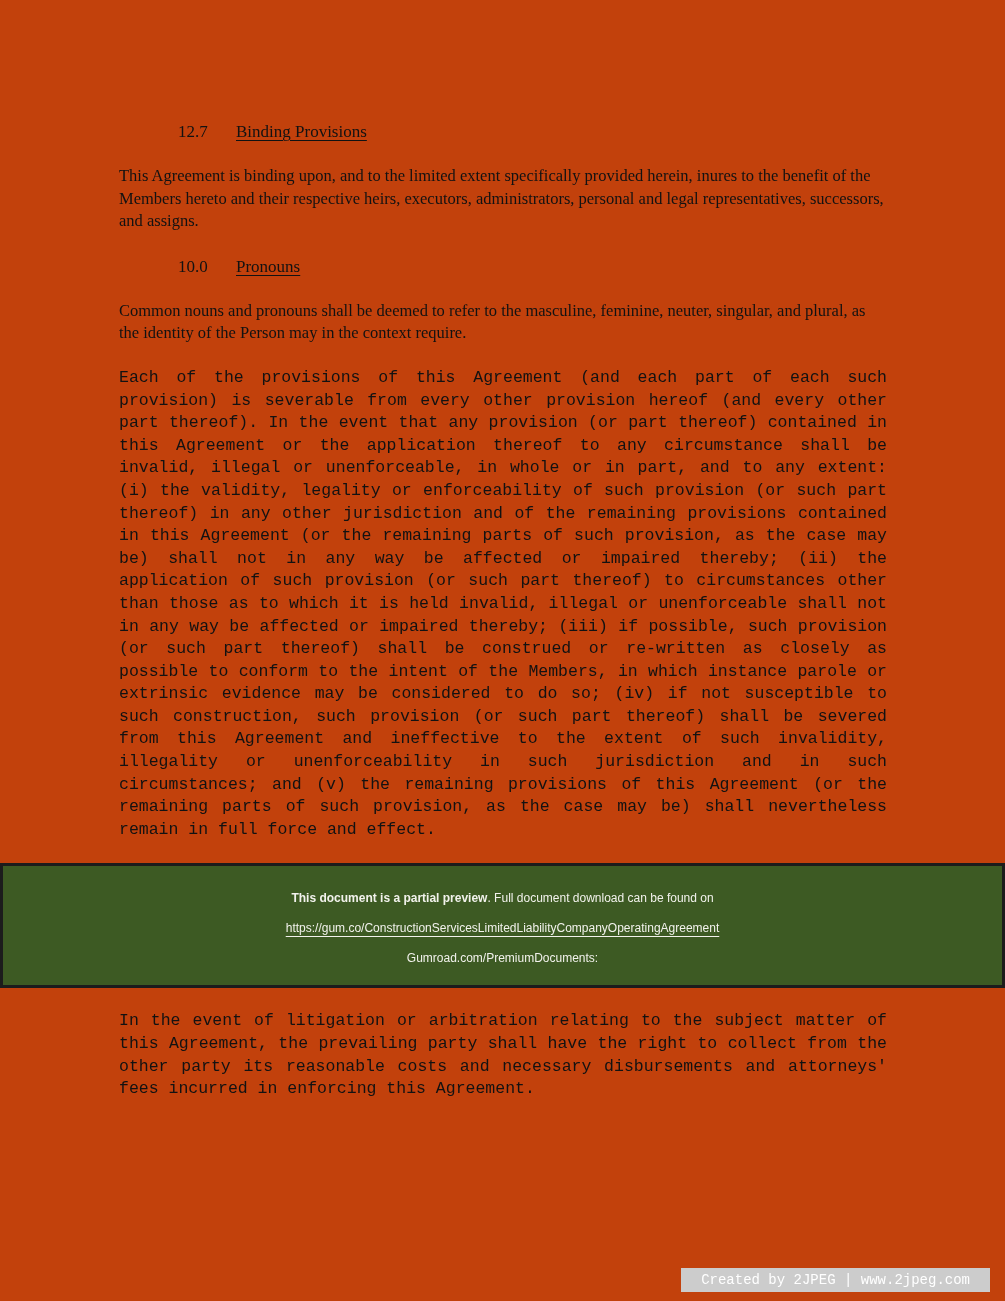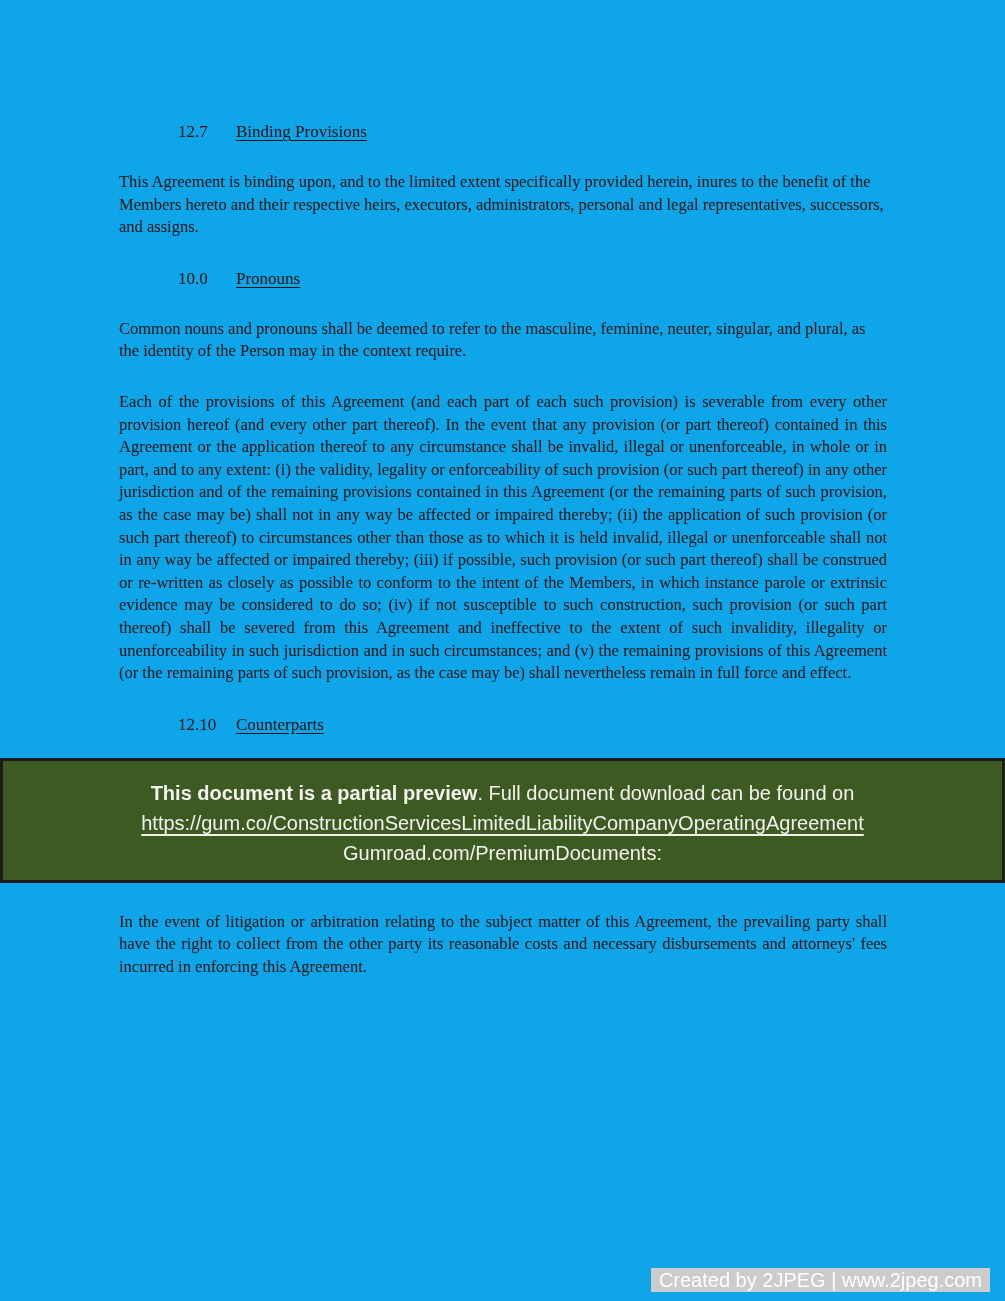--- a/index.html
+++ b/index.html
@@ -1,21 +1,21 @@
 <!DOCTYPE html>
 <html><head>
 <meta charset="utf-8">
 <style>
   * { margin: 0; padding: 0; box-sizing: border-box; }
   html, body { background: #ffffff; }
   .page {
     position: relative;
     width: 1005px;
     height: 1301px;
-    background: #0ea5e9;
+    background: #c2410c;
     overflow: hidden;
     font-family: "Liberation Serif", serif;
     color: #121212;
   }
   .content {
     padding: 98px 118px 0 119px;
   }
   .section-heading {
     margin: 22px 0;
     font-size: 17px;
@@ -25,57 +25,57 @@
   }
   .section-number {
     display: inline-block;
     width: 58px;
   }
   .section-title {
     text-decoration: underline;
     text-underline-offset: 3px;
   }
   .body-para {
-    margin: 28px 0;
+    margin: 22px 0;
     font-size: 16.5px;
     line-height: 22.6px;
   }
   .align-left { text-align: left; }
-  .align-justify { text-align: justify; }
+  .align-justify { text-align: justify; font-family: Liberation Mono, monospace; }
   .preview-banner {
     margin: 18px -118px 21px -119px;
     background: #3d5a23;
     border-top: 3px solid #1c1c1c;
     border-bottom: 3px solid #1c1c1c;
     border-left: 3px solid #1c1c1c;
     border-right: 3px solid #1c1c1c;
     padding: 17px 30px 12px 30px;
     text-align: center;
     font-family: "Liberation Sans", sans-serif;
-    font-size: 20px;
+    font-size: 12px;
     line-height: 30px;
     color: #f2f2ec;
   }
   .banner-bold { font-weight: bold; }
   .banner-link {
     color: #f2f2ec;
     text-decoration: underline;
     text-underline-offset: 4px;
     cursor: pointer;
   }
   .watermark {
     position: absolute;
     right: 15px;
     bottom: 9px;
     background: #cccccc;
     color: #ffffff;
-    font-family: Liberation Sans, sans-serif;
-    font-size: 20px;
+    font-family: Liberation Mono, monospace;
+    font-size: 14px;
     line-height: 24px;
-    padding: 0 8px;
+    padding: 0 20px;
     white-space: nowrap;
   }
 </style>
 </head>
 <body>
 
 <div class="page">
   <div class="content">
 
     <div class="section-heading">
@@ -83,23 +83,20 @@
     </div>
     <p class="body-para align-left">This Agreement is binding upon, and to the limited extent specifically provided herein, inures to the benefit of the Members hereto and their respective heirs, executors, administrators, personal and legal representatives, successors, and assigns.</p>
 
     <div class="section-heading">
       <span class="section-number">10.0</span><span class="section-title">Pronouns</span>
     </div>
     <p class="body-para align-left">Common nouns and pronouns shall be deemed to refer to the masculine, feminine, neuter, singular, and plural, as the identity of the Person may in the context require.</p>
 
     <p class="body-para align-justify">Each of the provisions of this Agreement (and each part of each such provision) is severable from every other provision hereof (and every other part thereof).  In the event that any provision (or part thereof) contained in this Agreement or the application thereof to any circumstance shall be invalid, illegal or unenforceable, in whole or in part, and to any extent: (i) the validity, legality or enforceability of such provision (or such part thereof) in any other jurisdiction and of the remaining provisions contained in this Agreement (or the remaining parts of such provision, as the case may be) shall not in any way be affected or impaired thereby; (ii) the application of such provision (or such part thereof) to circumstances other than those as to which it is held invalid, illegal or unenforceable shall not in any way be affected or impaired thereby; (iii) if possible, such provision (or such part thereof) shall be construed or re-written as closely as possible to conform to the intent of the Members, in which instance parole or extrinsic evidence may be considered to do so; (iv) if not susceptible to such construction, such provision (or such part thereof) shall be severed from this Agreement and ineffective to the extent of such invalidity, illegality or unenforceability in such jurisdiction and in such circumstances; and (v) the remaining provisions of this Agreement (or the remaining parts of such provision, as the case may be) shall nevertheless remain in full force and effect.</p>
 
-    <div class="section-heading">
-      <span class="section-number">12.10</span><span class="section-title">Counterparts</span>
-    </div>
 
     <div class="preview-banner">
       <div><span class="banner-bold">This document is a partial preview</span><span>. Full document download can be found on</span></div>
       <div><a class="banner-link">https://gum.co/ConstructionServicesLimitedLiabilityCompanyOperatingAgreement</a></div>
       <div>Gumroad.com/PremiumDocuments:</div>
     </div>
 
     <p class="body-para align-justify">In the event of litigation or arbitration relating to the subject matter of this Agreement, the prevailing party shall have the right to collect from the other party its reasonable costs and necessary disbursements and attorneys' fees incurred in enforcing this Agreement.</p>
 
 

